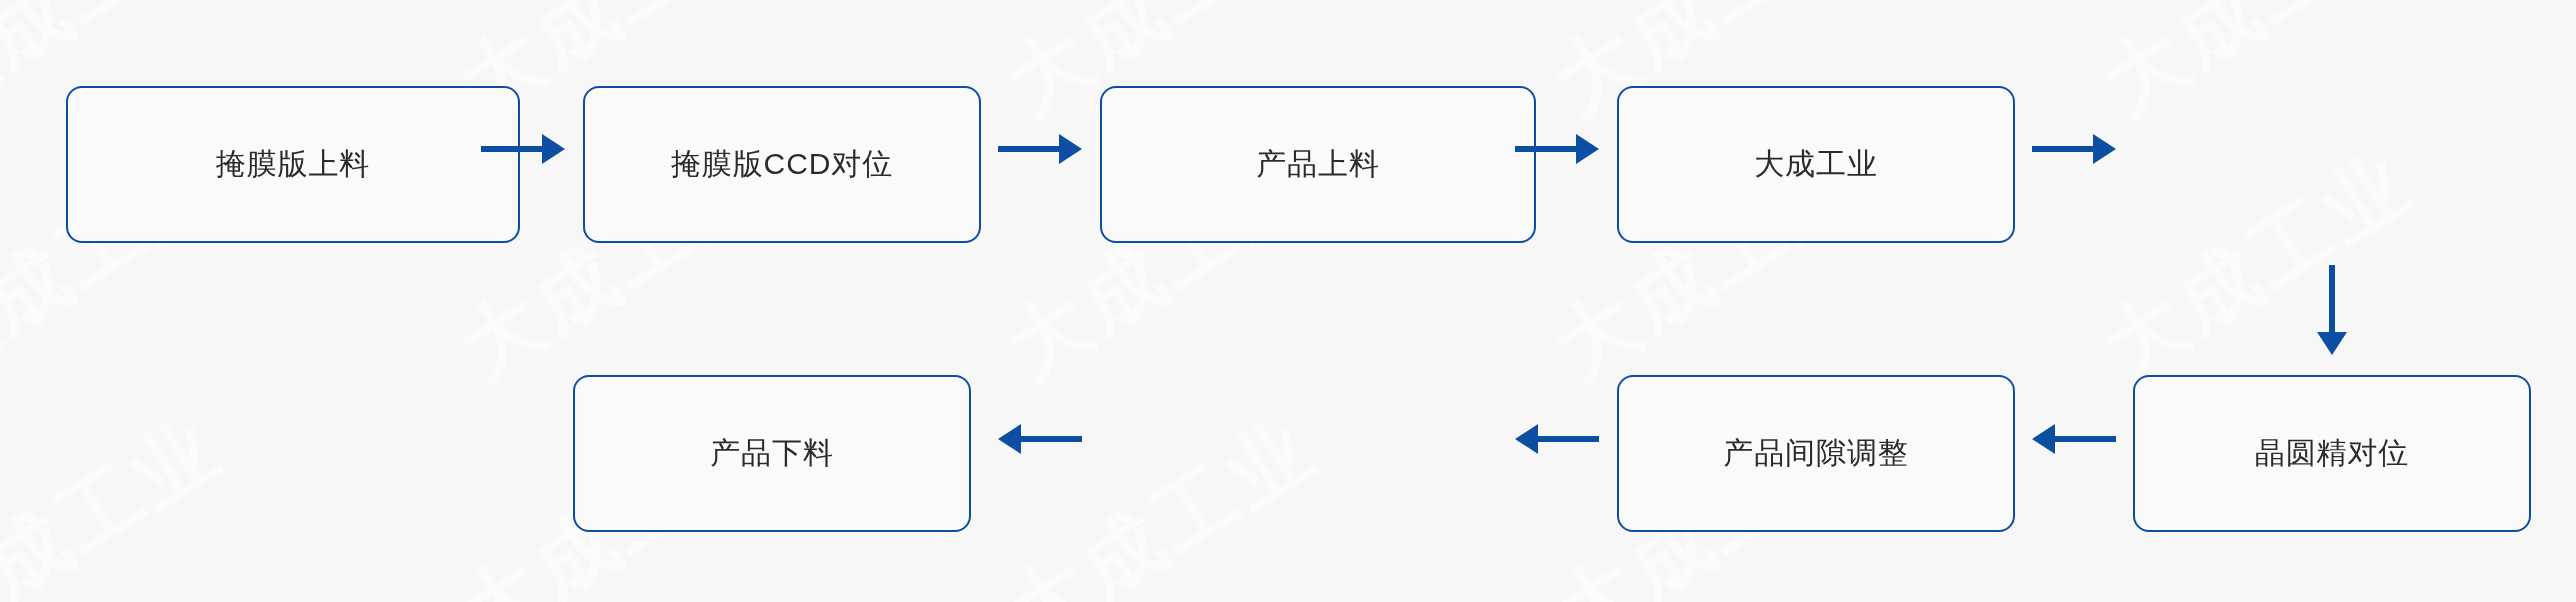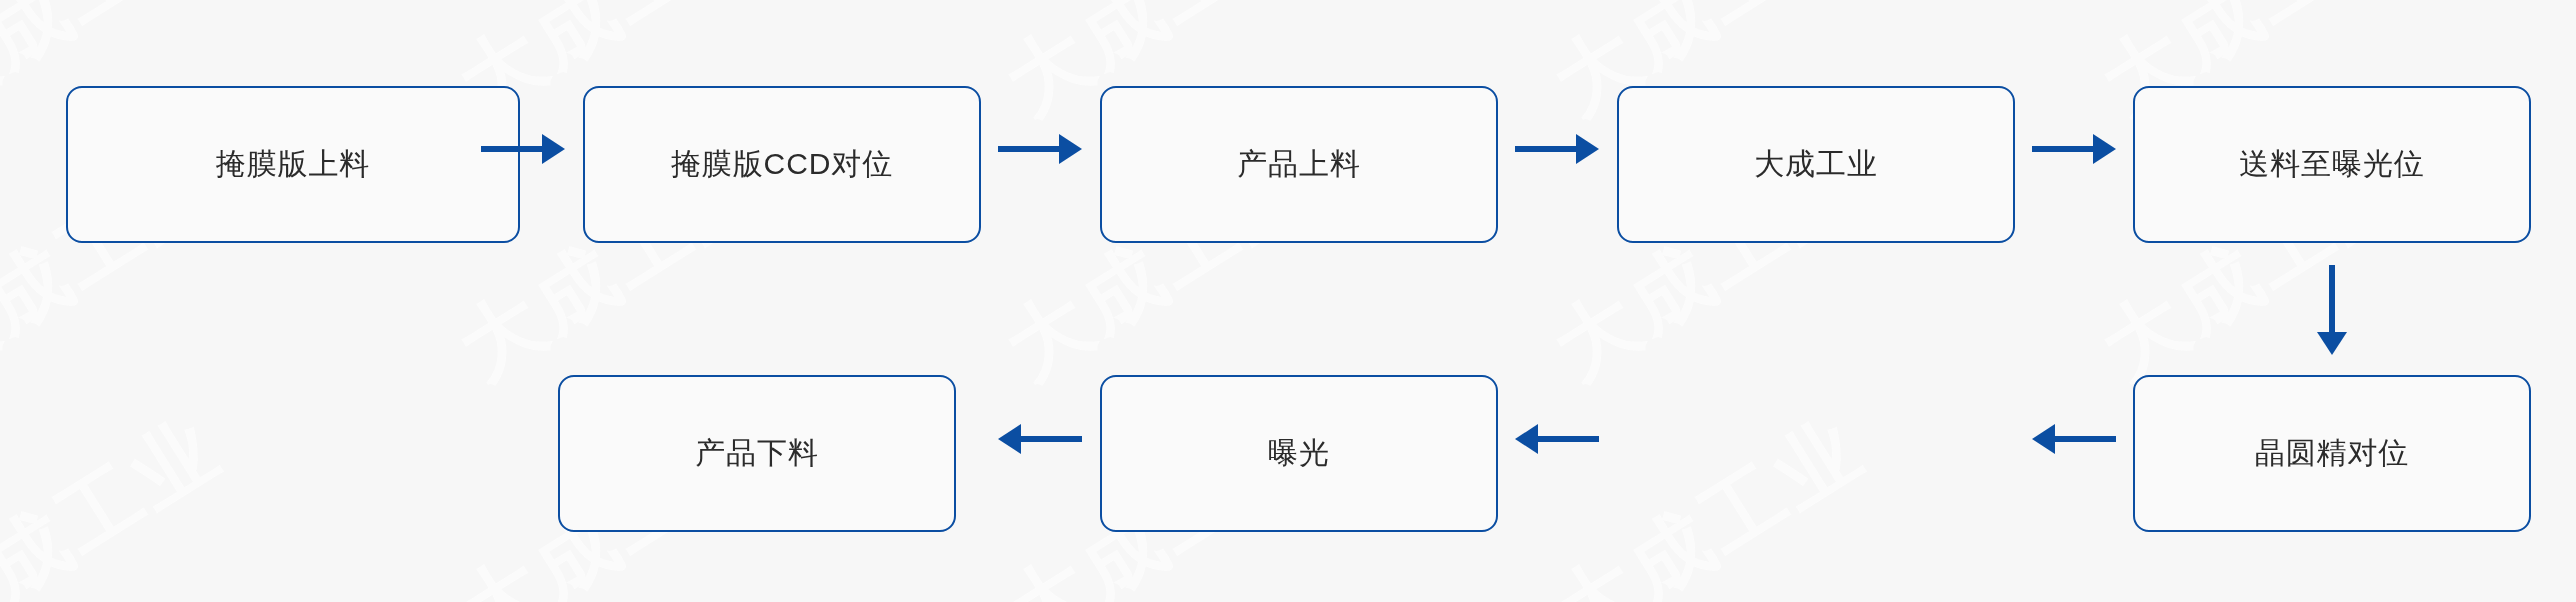--- a/index.html
+++ b/index.html
@@ -96,42 +96,39 @@
     </div>
 
   <div class="node" style="left:66px;top:86px;width:454px;height:157px;">
     <span>掩膜版上料</span>
   </div>
 
   <div class="node" style="left:583px;top:86px;width:398px;height:157px;">
     <span>掩膜版CCD对位</span>
   </div>
 
-  <div class="node" style="left:1100px;top:86px;width:398px;height:157px;">
+  <div class="node" style="left:1100px;top:86px;width:436px;height:157px;">
     <span>产品上料</span>
   </div>
 
   <div class="node" style="left:1617px;top:86px;width:398px;height:157px;">
     <span>大成工业</span>
   </div>
 
-  <div class="node" style="left:2133px;top:86px;width:398px;height:157px;">
-    <span>送料至曝光位</span>
-  </div>
 
   <div class="node" style="left:2133px;top:375px;width:398px;height:157px;font-family:Liberation Serif, serif;">
     <span>晶圆精对位</span>
   </div>
 
-
-  <div class="node" style="left:1100px;top:375px;width:398px;height:157px;">
-    <span>曝光</span>
+  <div class="node" style="left:1617px;top:375px;width:398px;height:157px;">
+    <span>产品间隙调整</span>
   </div>
 
-  <div class="node" style="left:558px;top:375px;width:398px;height:157px;">
+
+  <div class="node" style="left:573px;top:375px;width:398px;height:157px;">
     <span>产品下料</span>
   </div>
 
   <div class="arrow right" style="left:481px;top:134px;width:84px;height:30px;">
     <div class="shaft" style="width:64px;"></div>
     <div class="head"></div>
   </div>
 
   <div class="arrow right" style="left:998px;top:134px;width:84px;height:30px;">
     <div class="shaft" style="width:64px;"></div>

